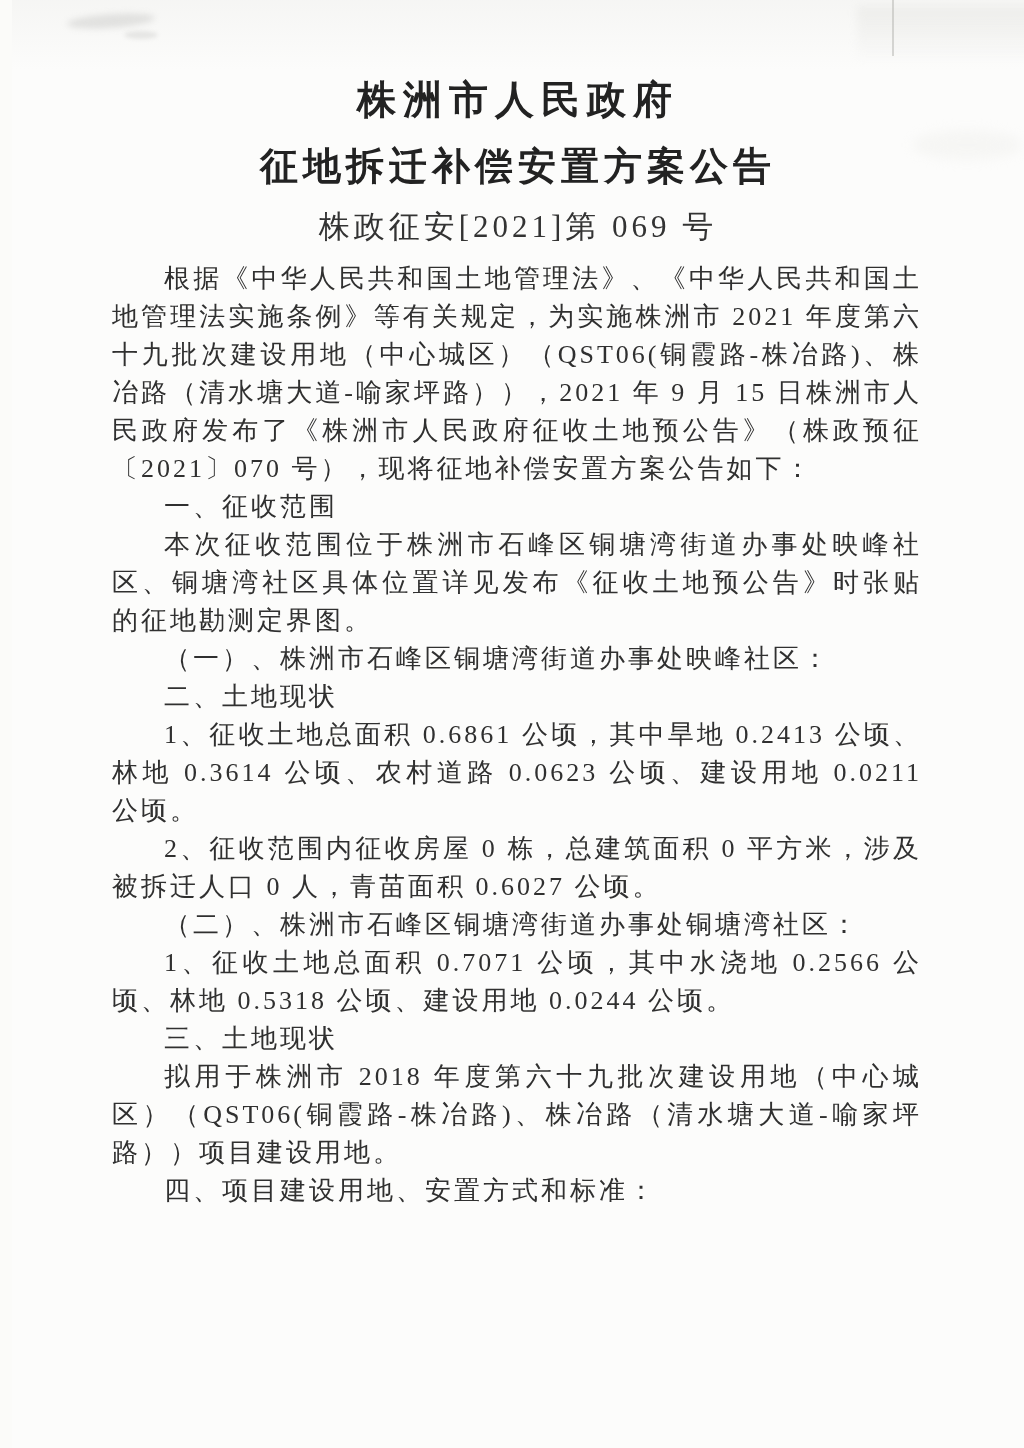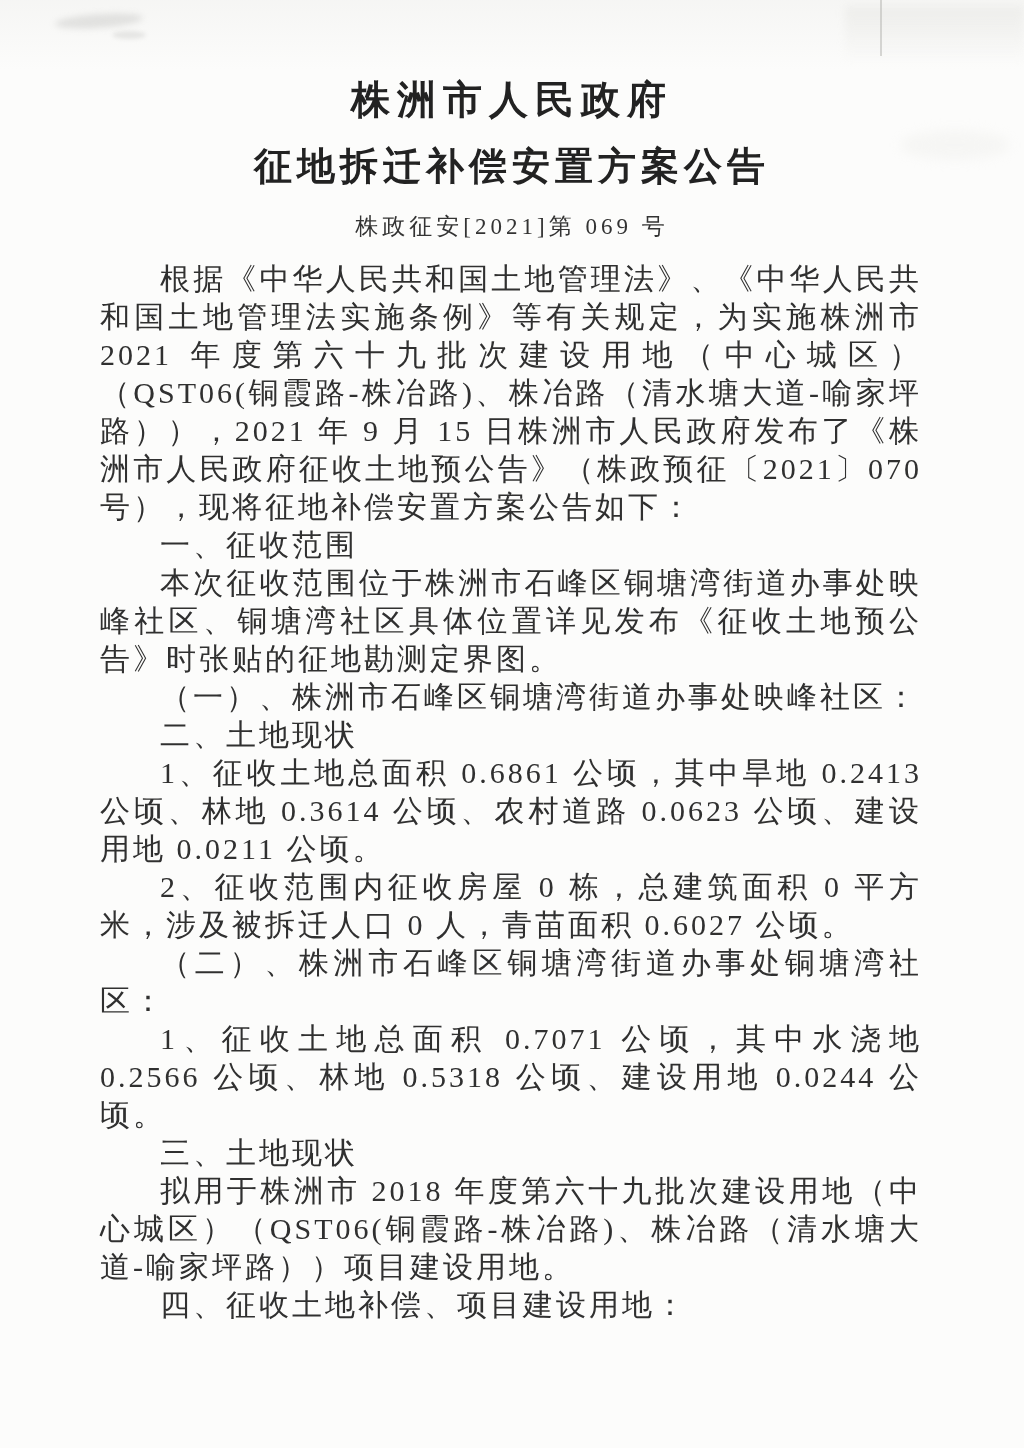--- a/index.html
+++ b/index.html
@@ -14,20 +14,21 @@
     color: #2e2e2e;
     overflow: hidden;
     position: relative;
   }
   .page {
     position: absolute;
     inset: 0;
     background:
       linear-gradient(180deg, rgba(234,234,231,0.35) 0px, rgba(255,255,255,0) 70px),
       #fcfcfb;
+    margin-left: 12px;
   }
   
   .artifact {
     position: absolute;
     pointer-events: none;
   }
   .smudge-a {
     left: 55px; top: 14px; width: 88px; height: 14px;
     background: #c6c6c4; opacity: 0.45;
     border-radius: 50%;
@@ -73,28 +74,28 @@
     margin: 20px 0 0 0;
     font-size: 38px;
     line-height: 47px;
     font-weight: 700;
     letter-spacing: 5px;
     color: #222;
   }
   .doc-number {
     margin-top: 18px;
     text-align: center;
-    font-size: 23px;
+    font-size: 31px;
     line-height: 38px;
     letter-spacing: 4px;
     color: #333;
   }
   .doc-body {
     margin: 14px 102px 0 100px;
-    font-size: 30px;
+    font-size: 26px;
     line-height: 38px;
     letter-spacing: 3px;
     text-align: justify;
     color: #303030;
   }
   .doc-body p {
     margin: 0;
     text-indent: 2em;
   }
 </style>
@@ -121,16 +122,16 @@
     <p>一、征收范围</p>
     <p>本次征收范围位于株洲市石峰区铜塘湾街道办事处映峰社区、铜塘湾社区具体位置详见发布《征收土地预公告》时张贴的征地勘测定界图。</p>
     <p>（一）、株洲市石峰区铜塘湾街道办事处映峰社区：</p>
     <p>二、土地现状</p>
     <p>1、征收土地总面积 0.6861 公顷，其中旱地 0.2413 公顷、林地 0.3614 公顷、农村道路 0.0623 公顷、建设用地 0.0211 公顷。</p>
     <p>2、征收范围内征收房屋 0 栋，总建筑面积 0 平方米，涉及被拆迁人口 0 人，青苗面积 0.6027 公顷。</p>
     <p>（二）、株洲市石峰区铜塘湾街道办事处铜塘湾社区：</p>
     <p>1、征收土地总面积 0.7071 公顷，其中水浇地 0.2566 公顷、林地 0.5318 公顷、建设用地 0.0244 公顷。</p>
     <p>三、土地现状</p>
     <p>拟用于株洲市 2018 年度第六十九批次建设用地（中心城区）（QST06(铜霞路-株冶路)、株冶路（清水塘大道-喻家坪路））项目建设用地。</p>
-    <p>四、征收土地补偿、项目建设用地：</p>
+    <p>四、项目建设用地、安置方式和标准：</p>
   </div>
 
 </div>
 
 </body></html>

